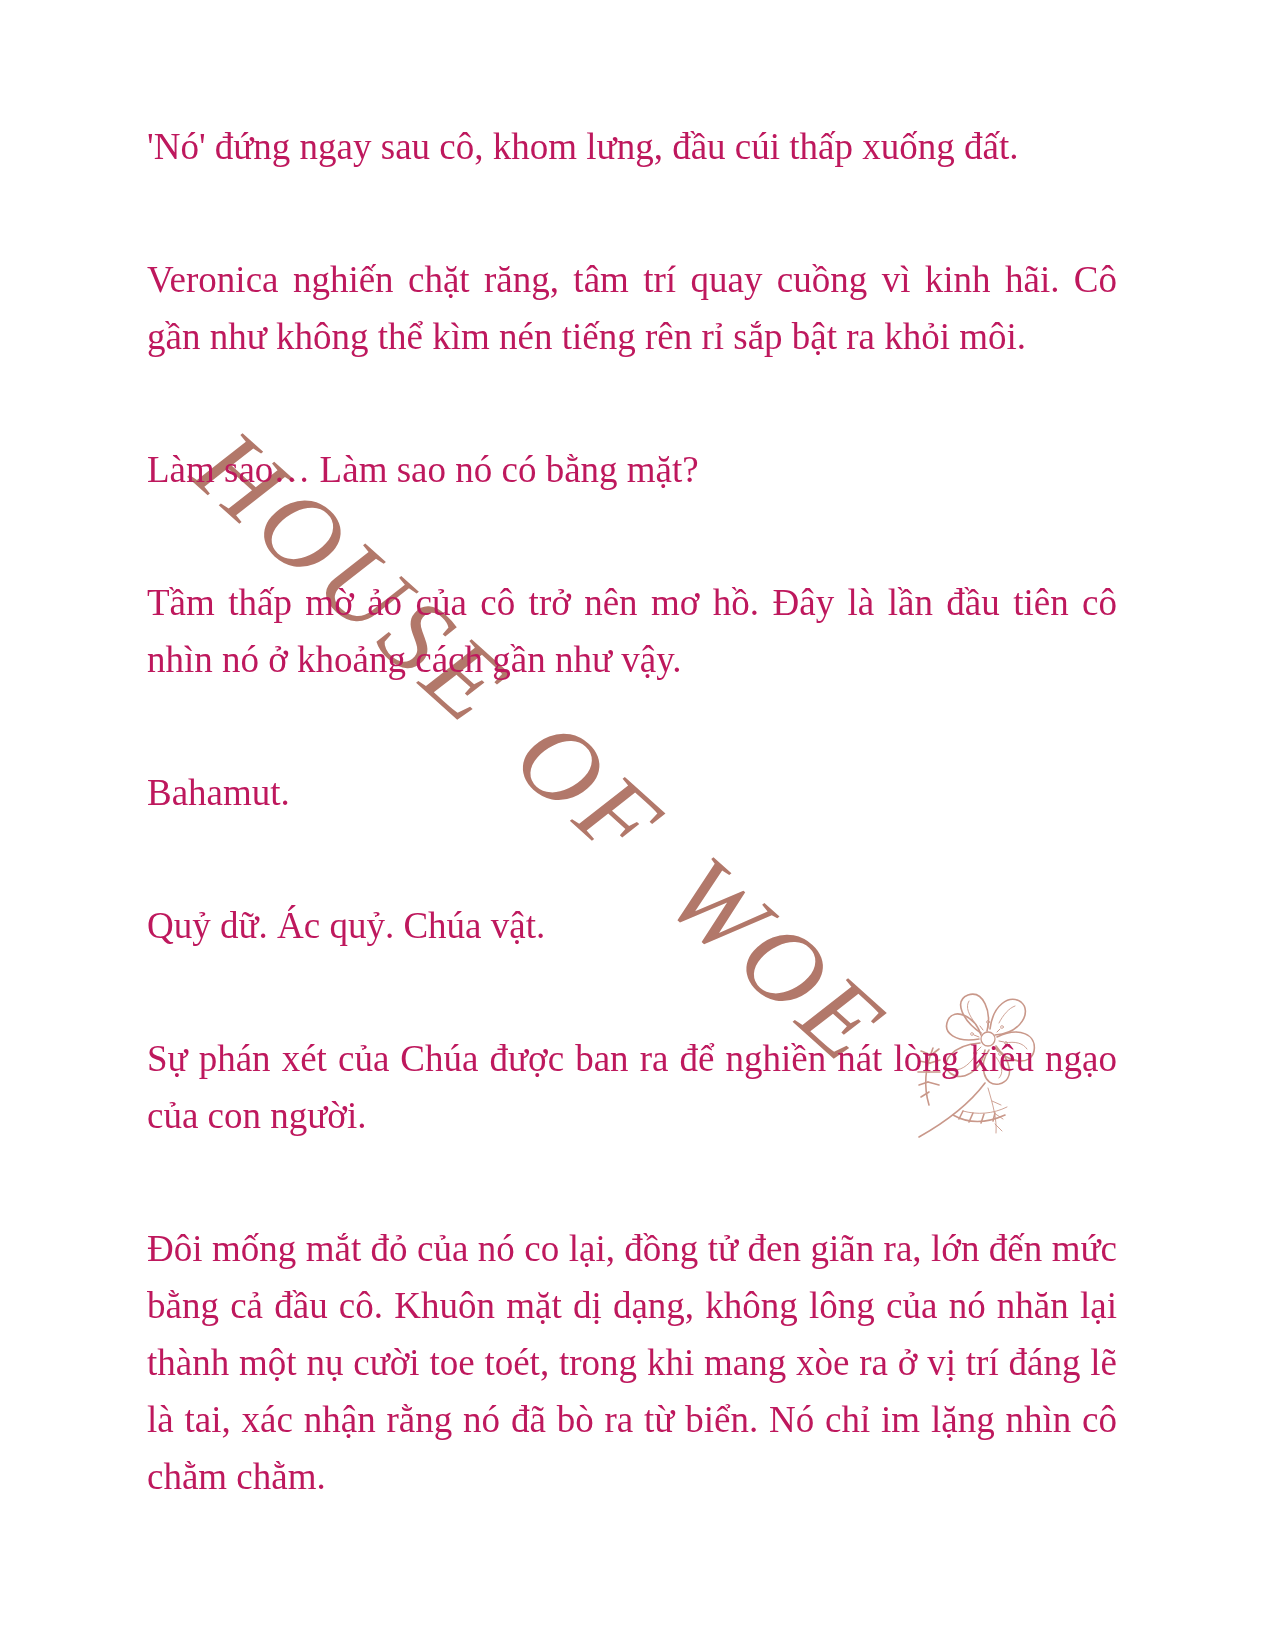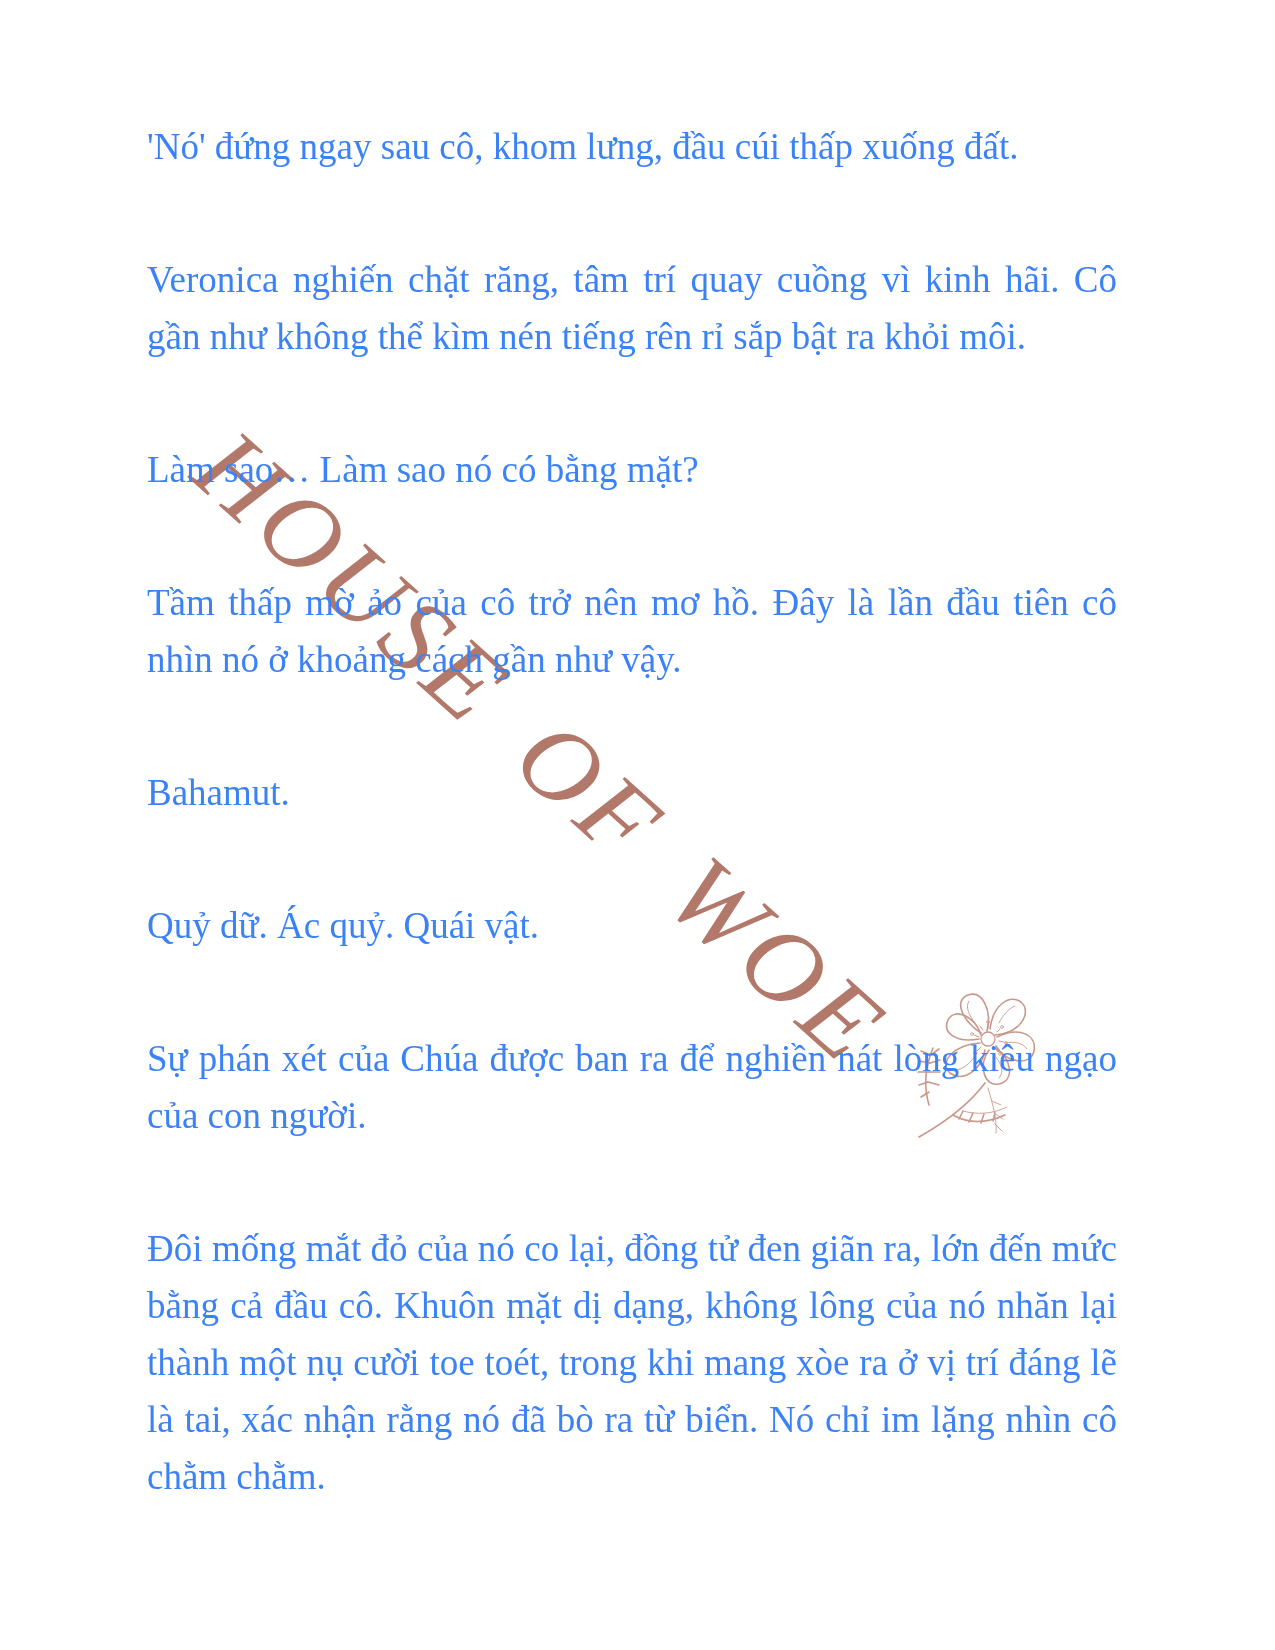--- a/index.html
+++ b/index.html
@@ -51,21 +51,21 @@
     position: absolute;
     left: 147px;
     top: 118px;
     width: 982px;
     z-index: 2;
   }
   .content p {
     margin: 0 12px 76px 0;
     font-size: 37px;
     line-height: 57px;
-    color: #3b82f6;
+    color: #be185d;
     text-align: justify;
   }
 </style>
 </head>
 <body>
 
 <div class="page">
 
   <div class="watermark-text">HOUSE OF WOE</div>
 
@@ -106,18 +106,18 @@
       <path d="M99,108 L108,112 M101,120 L110,126 M102,131 L109,138" stroke-width="0.9"></path>
     </svg>
   </div>
 
   <div class="content">
     <p>'Nó' đứng ngay sau cô, khom lưng, đầu cúi thấp xuống đất.</p>
     <p>Veronica nghiến chặt răng, tâm trí quay cuồng vì kinh hãi. Cô gần như không thể kìm nén tiếng rên rỉ sắp bật ra khỏi môi.</p>
     <p>Làm sao… Làm sao nó có bằng mặt?</p>
     <p>Tầm thấp mờ ảo của cô trở nên mơ hồ. Đây là lần đầu tiên cô nhìn nó ở khoảng cách gần như vậy.</p>
     <p>Bahamut.</p>
-    <p>Quỷ dữ. Ác quỷ. Quái vật.</p>
+    <p>Quỷ dữ. Ác quỷ. Chúa vật.</p>
     <p>Sự phán xét của Chúa được ban ra để nghiền nát lòng kiêu ngạo của con người.</p>
     <p>Đôi mống mắt đỏ của nó co lại, đồng tử đen giãn ra, lớn đến mức bằng cả đầu cô. Khuôn mặt dị dạng, không lông của nó nhăn lại thành một nụ cười toe toét, trong khi mang xòe ra ở vị trí đáng lẽ là tai, xác nhận rằng nó đã bò ra từ biển. Nó chỉ im lặng nhìn cô chằm chằm.</p>
   </div>
 
 </div>
 
 </body></html>

